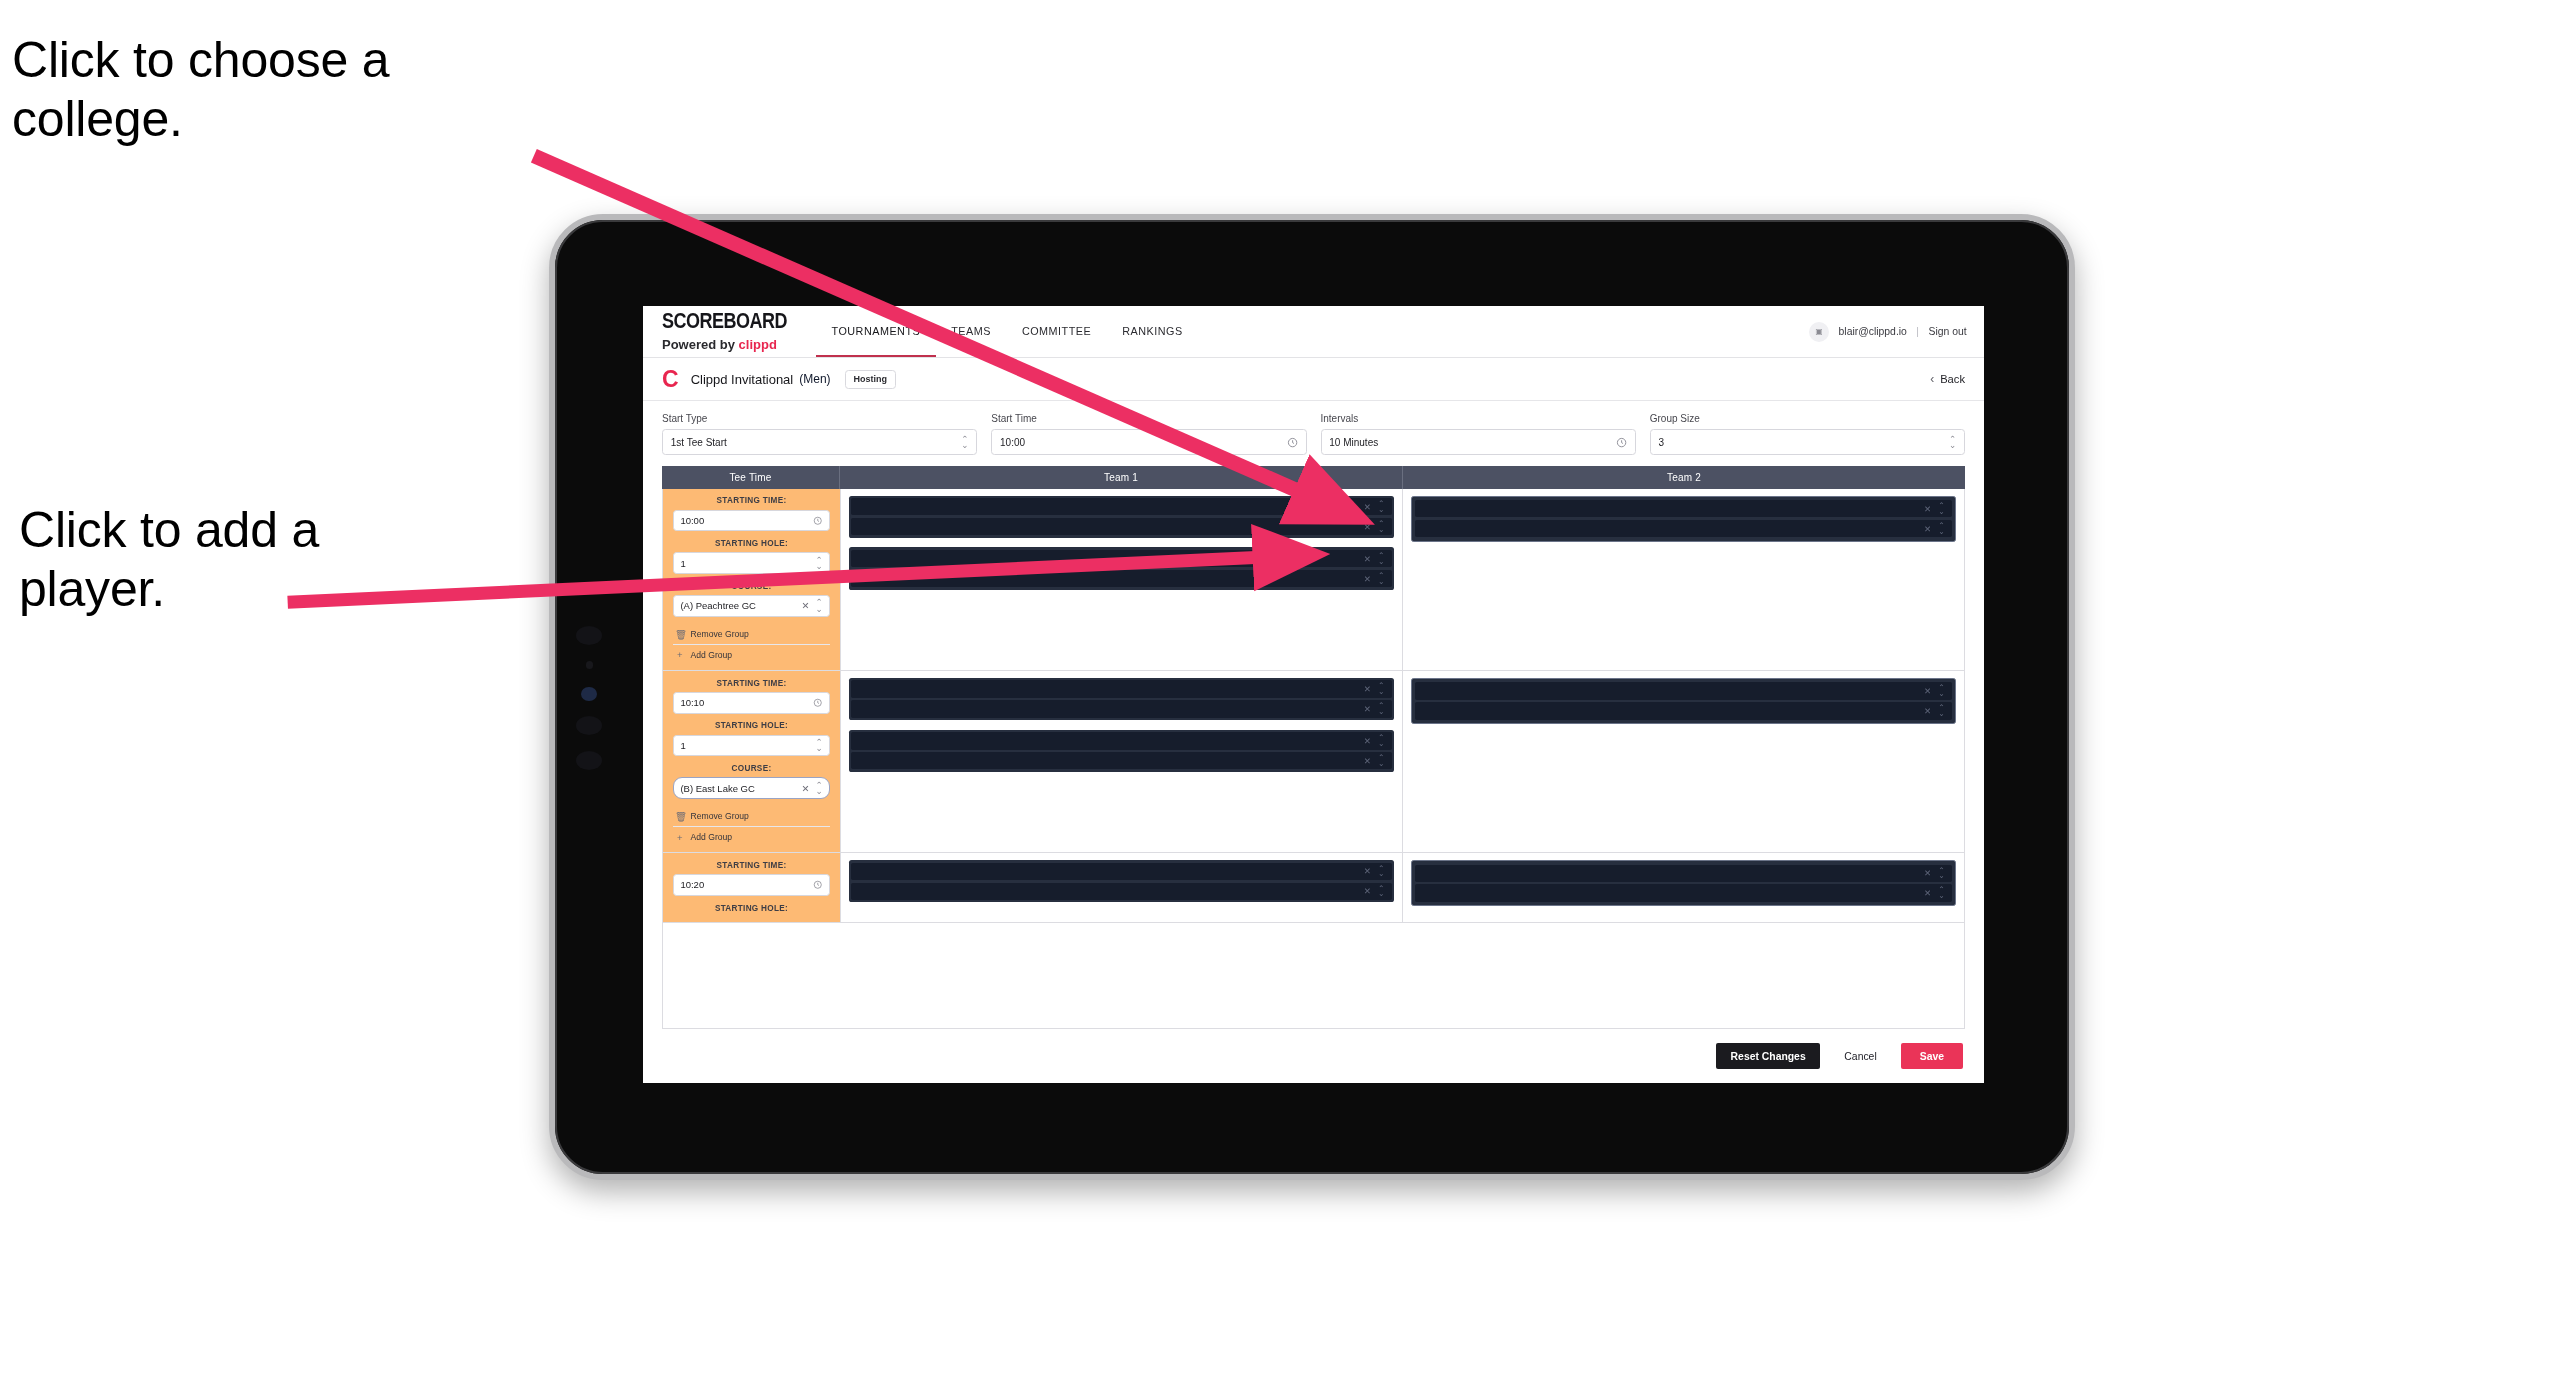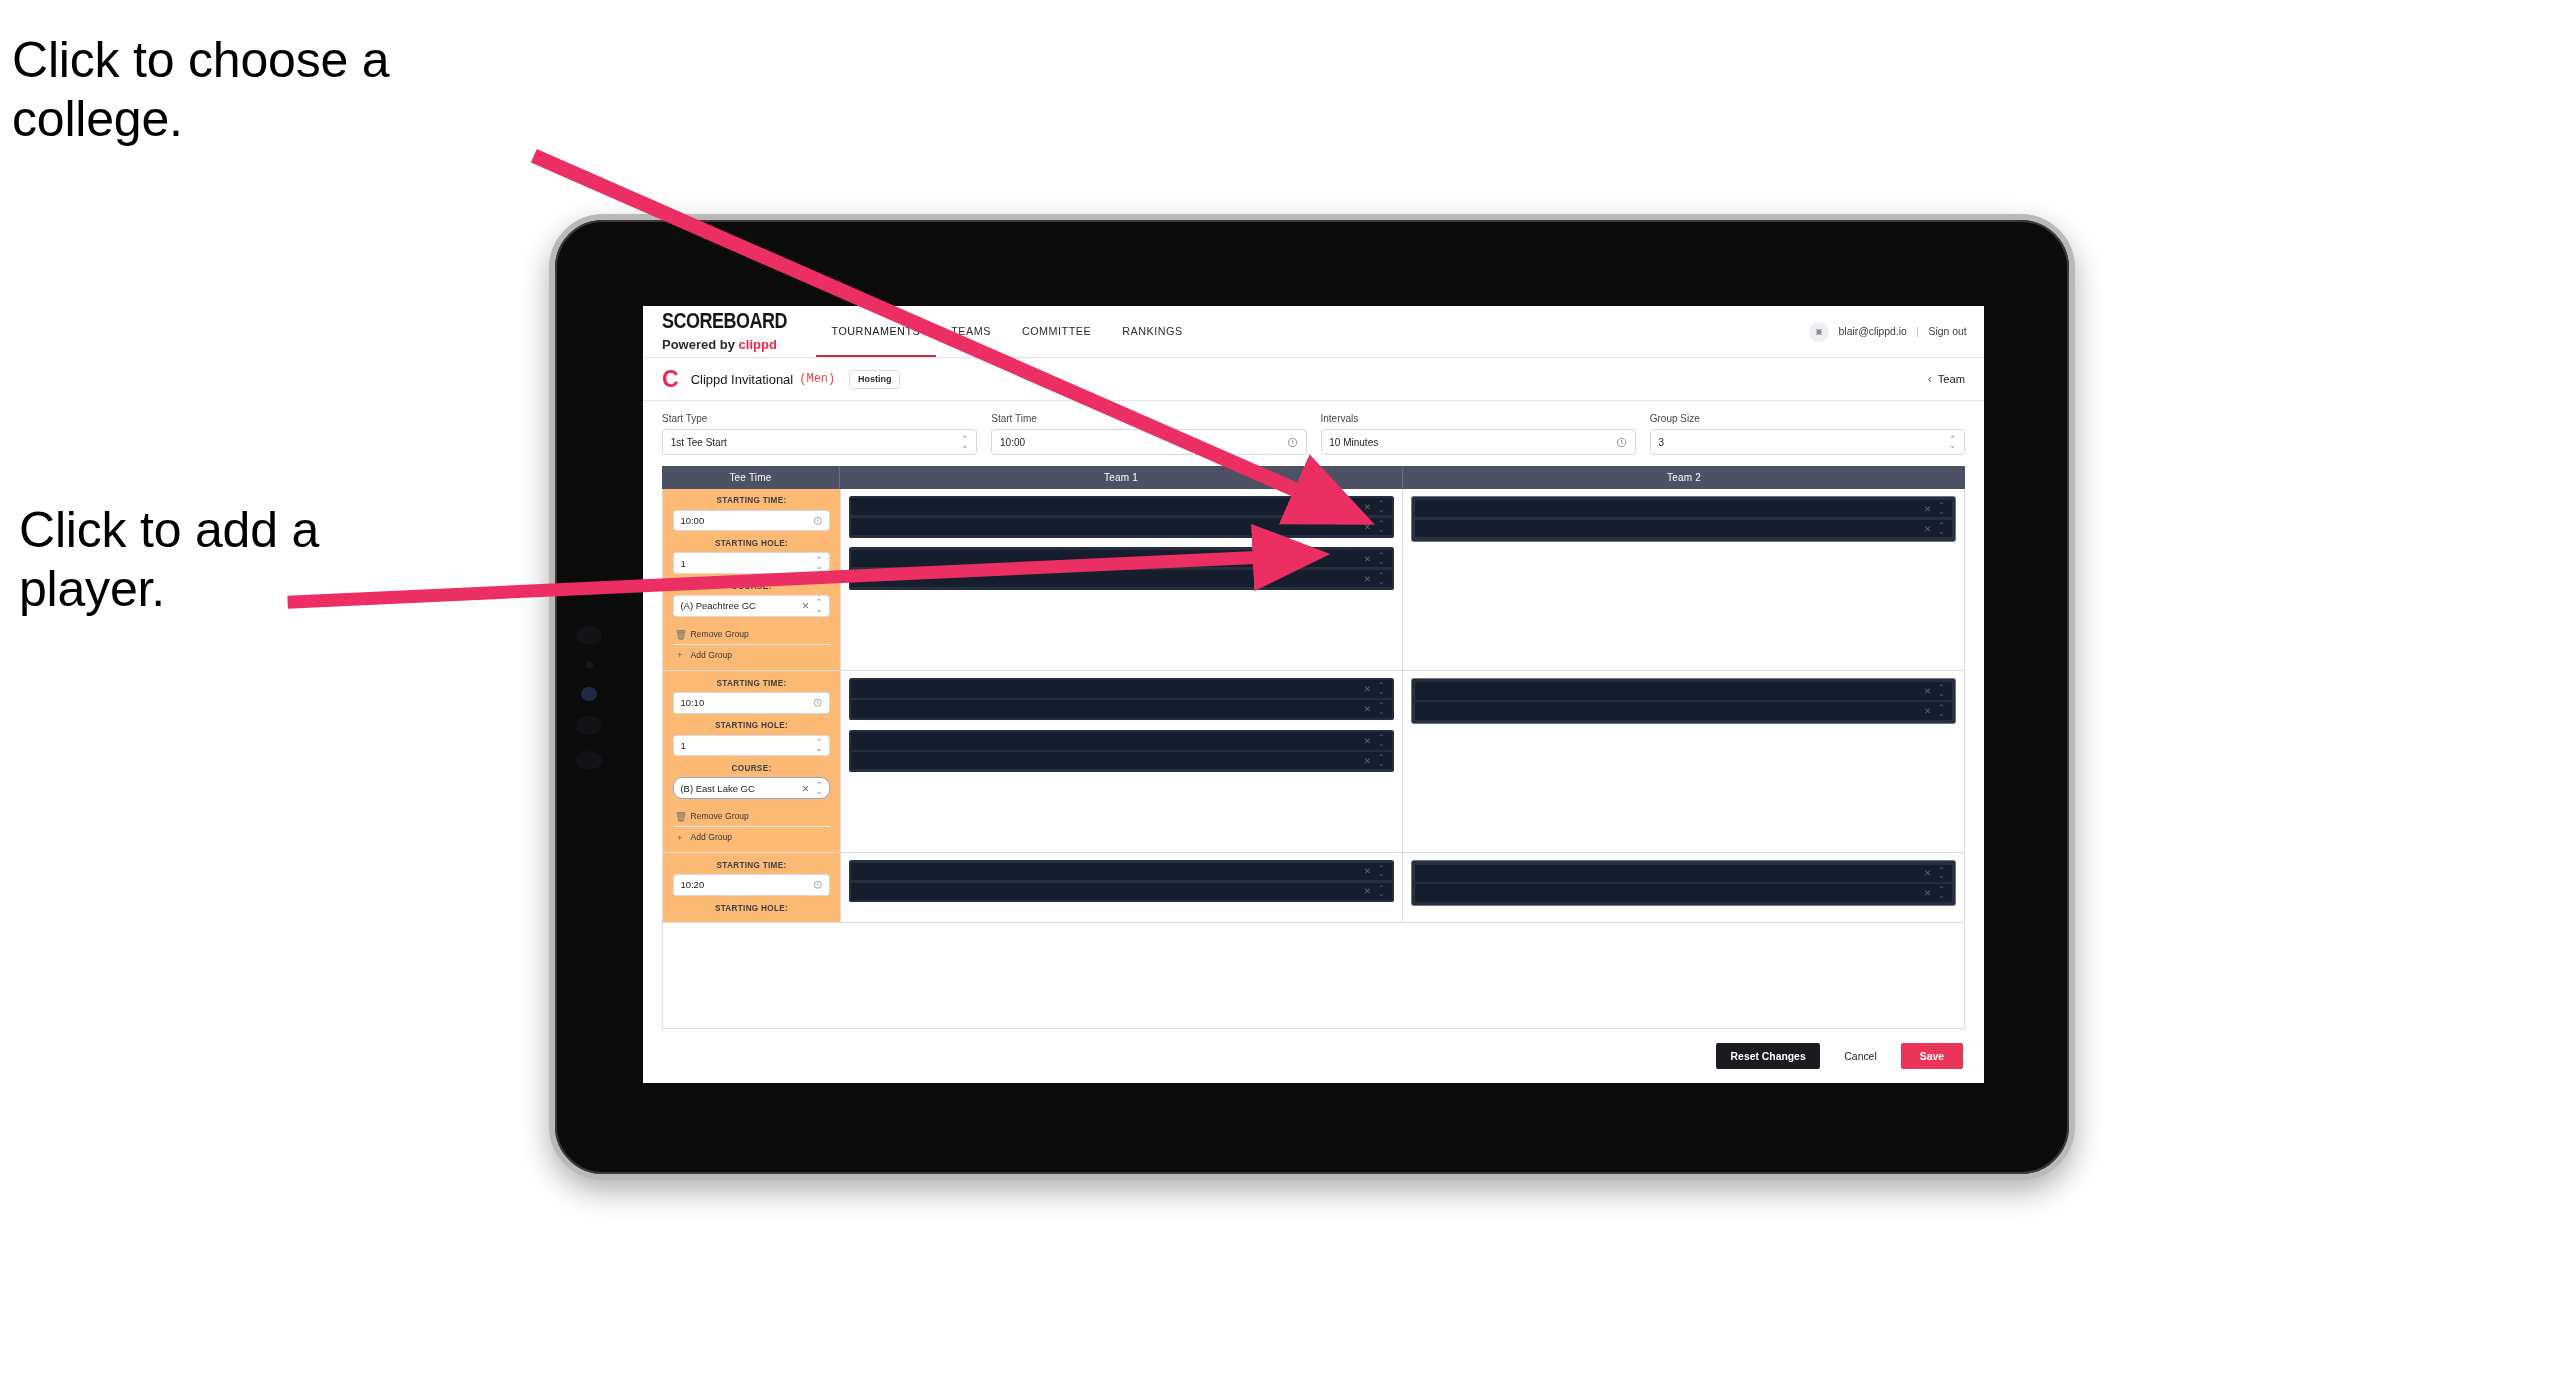--- a/index.html
+++ b/index.html
@@ -166,23 +166,22 @@
     margin-right: 12px;
     font-family: "Liberation Sans", sans-serif;
   }
   .tourn-name {
     font-size: 13px;
     color: #17171b;
     font-weight: 500;
   }
   .tourn-gender {
     font-size: 12px;
-    color: #ef4444;
+    color: #0f172a;
     margin-left: 6px;
-    font-family: Liberation Mono, monospace;
   }
   .hosting-chip {
     margin-left: 14px;
     border: 0.9px solid #d9d9de;
     border-radius: 3.5px;
     padding: 3.5px 7.8px;
     font-size: 9px;
     font-weight: 700;
     color: #2c2c31;
   }
@@ -441,21 +440,21 @@
         </div>
       </div>
 
       <div class="subheader">
         <div class="logo-c">C</div>
         <div class="tourn-name">Clippd Invitational</div>
         <div class="tourn-gender">(Men)</div>
         <div class="hosting-chip">Hosting</div>
         <div class="back-link">
           <span class="back-chev">‹</span>
-          <span>Team</span>
+          <span>Back</span>
         </div>
       </div>
 
       <div class="controls">
         <div class="ctrl">
           <div class="ctrl-label">Start Type</div>
           <div class="ctrl-input">
             <span class="val">1st Tee Start</span>
             <span class="ico stepper-ico">⌃<br>⌄</span>
           </div>

